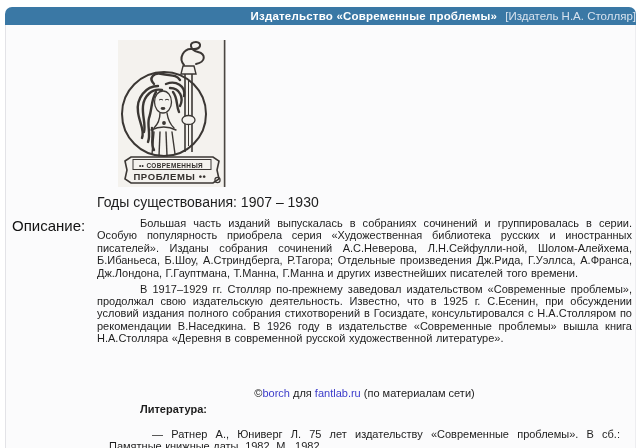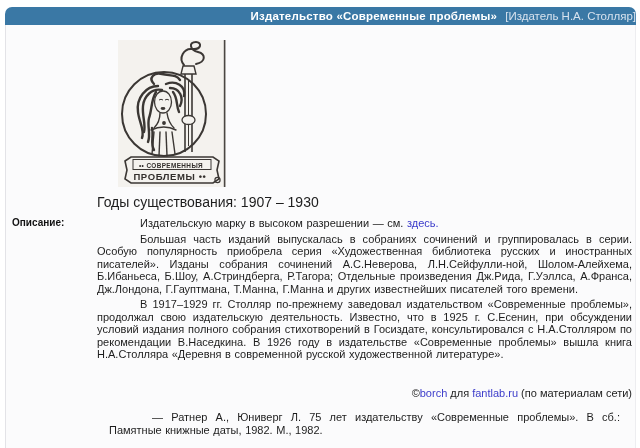--- a/index.html
+++ b/index.html
@@ -26,33 +26,33 @@
   .logo-box{
     position:absolute;left:118px;top:40px;width:84px;height:147px;
   }
   .logo-box svg{display:block;width:108px;height:147px;}
   .logo-caption{
     position:absolute;left:97px;top:194px;
     font-size:14px;color:#1d1d1d;white-space:nowrap;
   }
   .desc-label{
     position:absolute;left:12px;top:217px;
-    font-size:10px;font-weight:bold;color:#121212;
+    font-size:15px;font-weight:normal;color:#121212;
   }
   .desc-col{
     position:absolute;left:97px;top:217px;width:535px;
     font-size:11px;line-height:12.4px;color:#1d1d1d;
     text-align:justify;word-spacing:.5px;
   }
   .desc-col p{margin:0 0 3.5px 0;text-indent:43px;}
   .desc-bottom{
     position:absolute;left:97px;top:387px;width:535px;
     font-size:11px;line-height:12.4px;color:#1d1d1d;
   }
-  .credit-line{text-align:right;margin:0 0 4px 0;}
+  .credit-line{text-align:center;margin:0 0 4px 0;}
   .lit-label{font-weight:bold;text-indent:43px;margin:0 0 3.5px 0;}
   .lit-item{text-indent:43px;text-align:justify;margin:12px;word-spacing:.5px;}
   .lnk{color:#3c3cca;text-decoration:none;cursor:pointer;}
   .bold{font-weight:bold;}
 </style>
 </head>
 <body>
 
 <div class="header-bar">
   <span class="title">Издательство «Современные проблемы»</span>
@@ -111,21 +111,21 @@
     <text x="52" y="140" text-anchor="middle" font-family="'Liberation Sans',sans-serif" font-size="9.5" font-weight="bold" fill="#332f2c" letter-spacing="0.6">ПРОБЛЕМЫ ••</text>
     <circle cx="99.5" cy="140" r="2.6" fill="none" stroke="#3b3734" stroke-width="1.2"></circle>
   </svg>
 </div>
 
 <div class="logo-caption">Годы существования: 1907 – 1930</div>
 
 <div class="desc-label">Описание:</div>
 
 <div class="desc-col">
-  <p><span>Издательскую марку в высоком разрешении — см. </span><a class="lnk">здесь</a><span class="lnk">.</span></p>
   <p>Большая часть изданий выпускалась в собраниях сочинений и группировалась в серии. Особую популярность приобрела серия «Художественная библиотека русских и иностранных писателей». Изданы собрания сочинений А.С.Неверова, Л.Н.Сейфулли-ной, Шолом-Алейхема, Б.Ибаньеса, Б.Шоу, А.Стриндберга, Р.Тагора; Отдельные произведения Дж.Рида, Г.Уэллса, А.Франса, Дж.Лондона, Г.Гауптмана, Т.Манна, Г.Манна и других известнейших писателей того времени.</p>
   <p>В 1917–1929 гг. Столляр по-прежнему заведовал издательством «Современные проблемы», продолжал свою издательскую деятельность. Известно, что в 1925 г. С.Есенин, при обсуждении условий издания полного собрания стихотворений в Госиздате, консультировался с Н.А.Столляром по рекомендации В.Наседкина. В 1926 году в издательстве «Современные проблемы» вышла книга Н.А.Столляра «Деревня в современной русской художественной литературе».</p>
 </div>
 
 <div class="desc-bottom">
   <p class="credit-line"><span>©</span><a class="lnk">borch</a><span> для </span><a class="lnk">fantlab.ru</a><span> (по материалам сети)</span></p>
+  <p class="lit-label">Литература:</p>
   <p class="lit-item">— Ратнер А., Юниверг Л. 75 лет издательству «Современные проблемы». В сб.: Памятные книжные даты, 1982. М., 1982.</p>
 </div>
 
 </body></html>

